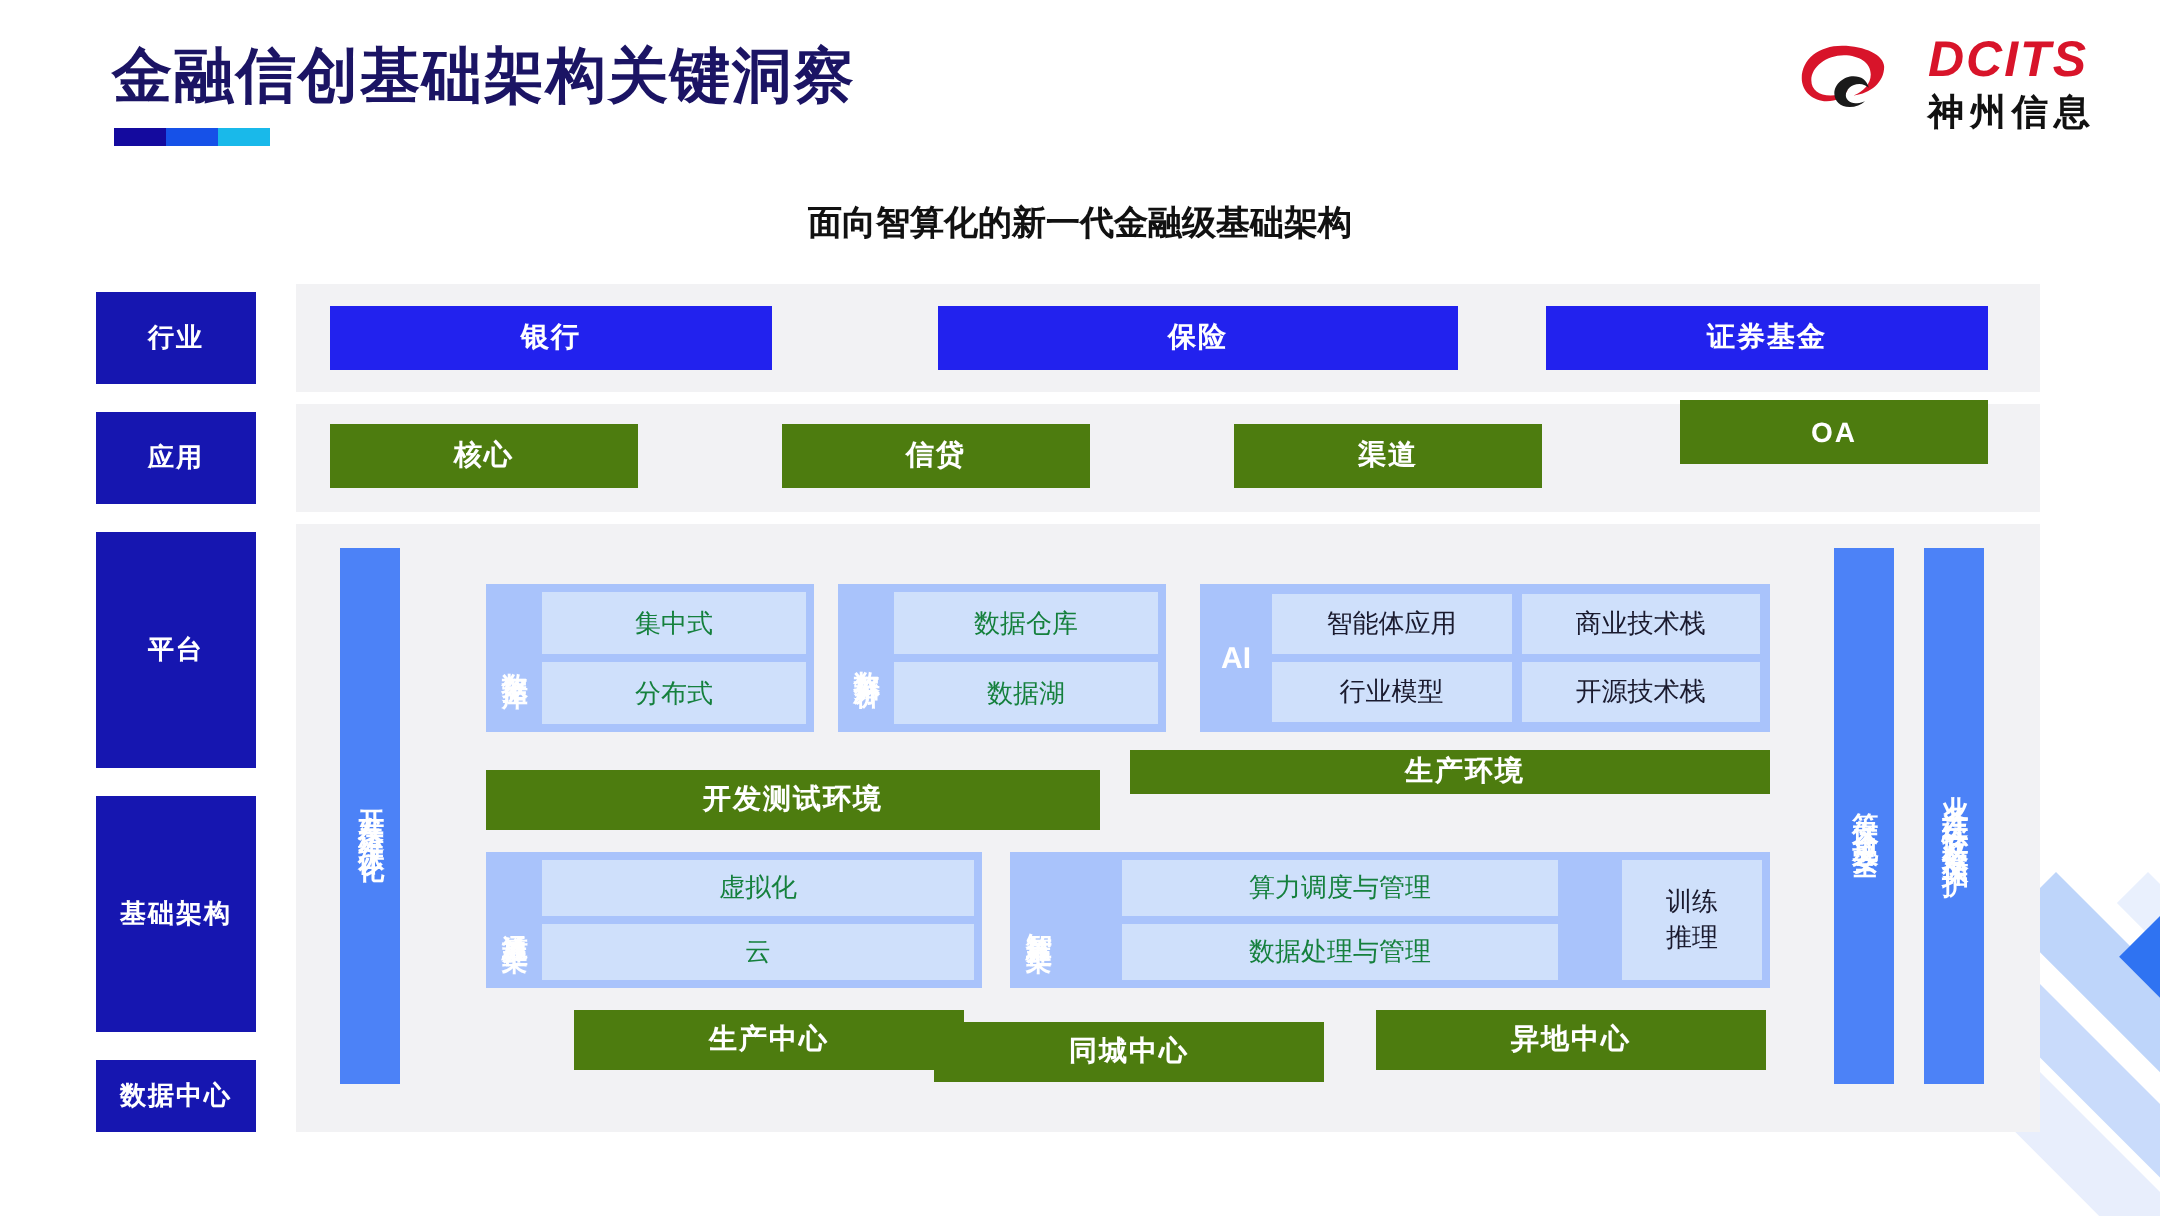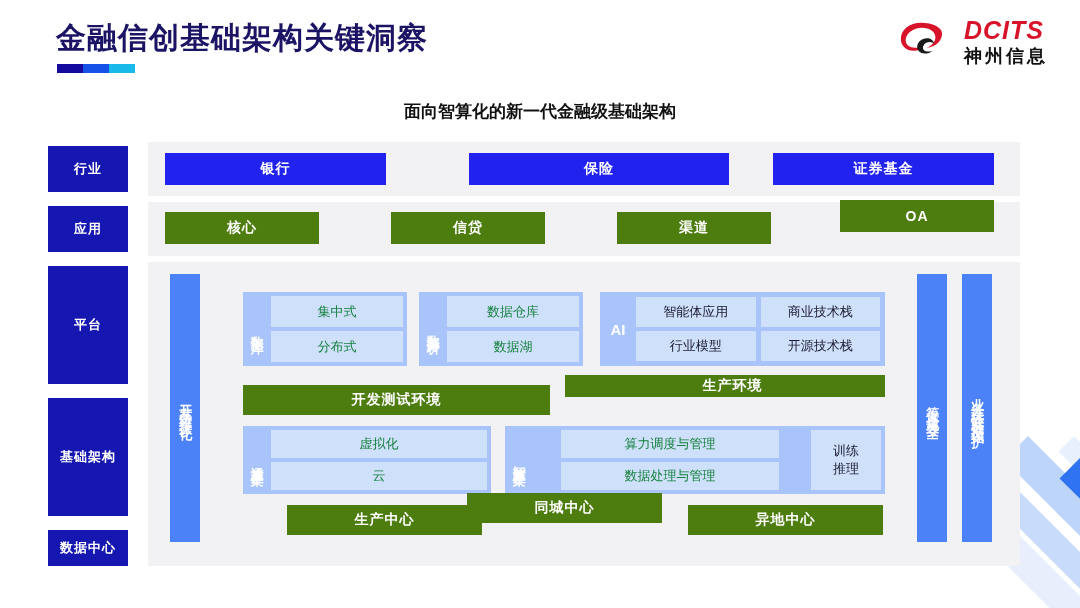--- a/index.html
+++ b/index.html
@@ -207,16 +207,16 @@
     <div class="glabel">智算框架</div>
     <div class="gbody">
       <div class="cell">算力调度与管理</div>
       <div class="cell">数据处理与管理</div>
     </div>
     <div class="side-cell" style="white-space:pre-line;">训练
 推理</div>
   </div>
 
   <div class="chip mid" style="left:247px;top:505px;width:195px;height:30px;margin-left:40px;">生产中心</div>
-  <div class="chip mid" style="left:467px;top:493px;width:195px;height:30px;">同城中心</div>
+  <div class="chip mid" style="left:467px;top:511px;width:195px;height:30px;">同城中心</div>
   <div class="chip mid" style="left:688px;top:505px;width:195px;height:30px;">异地中心</div>
 
 </div>
 
 </body></html>

